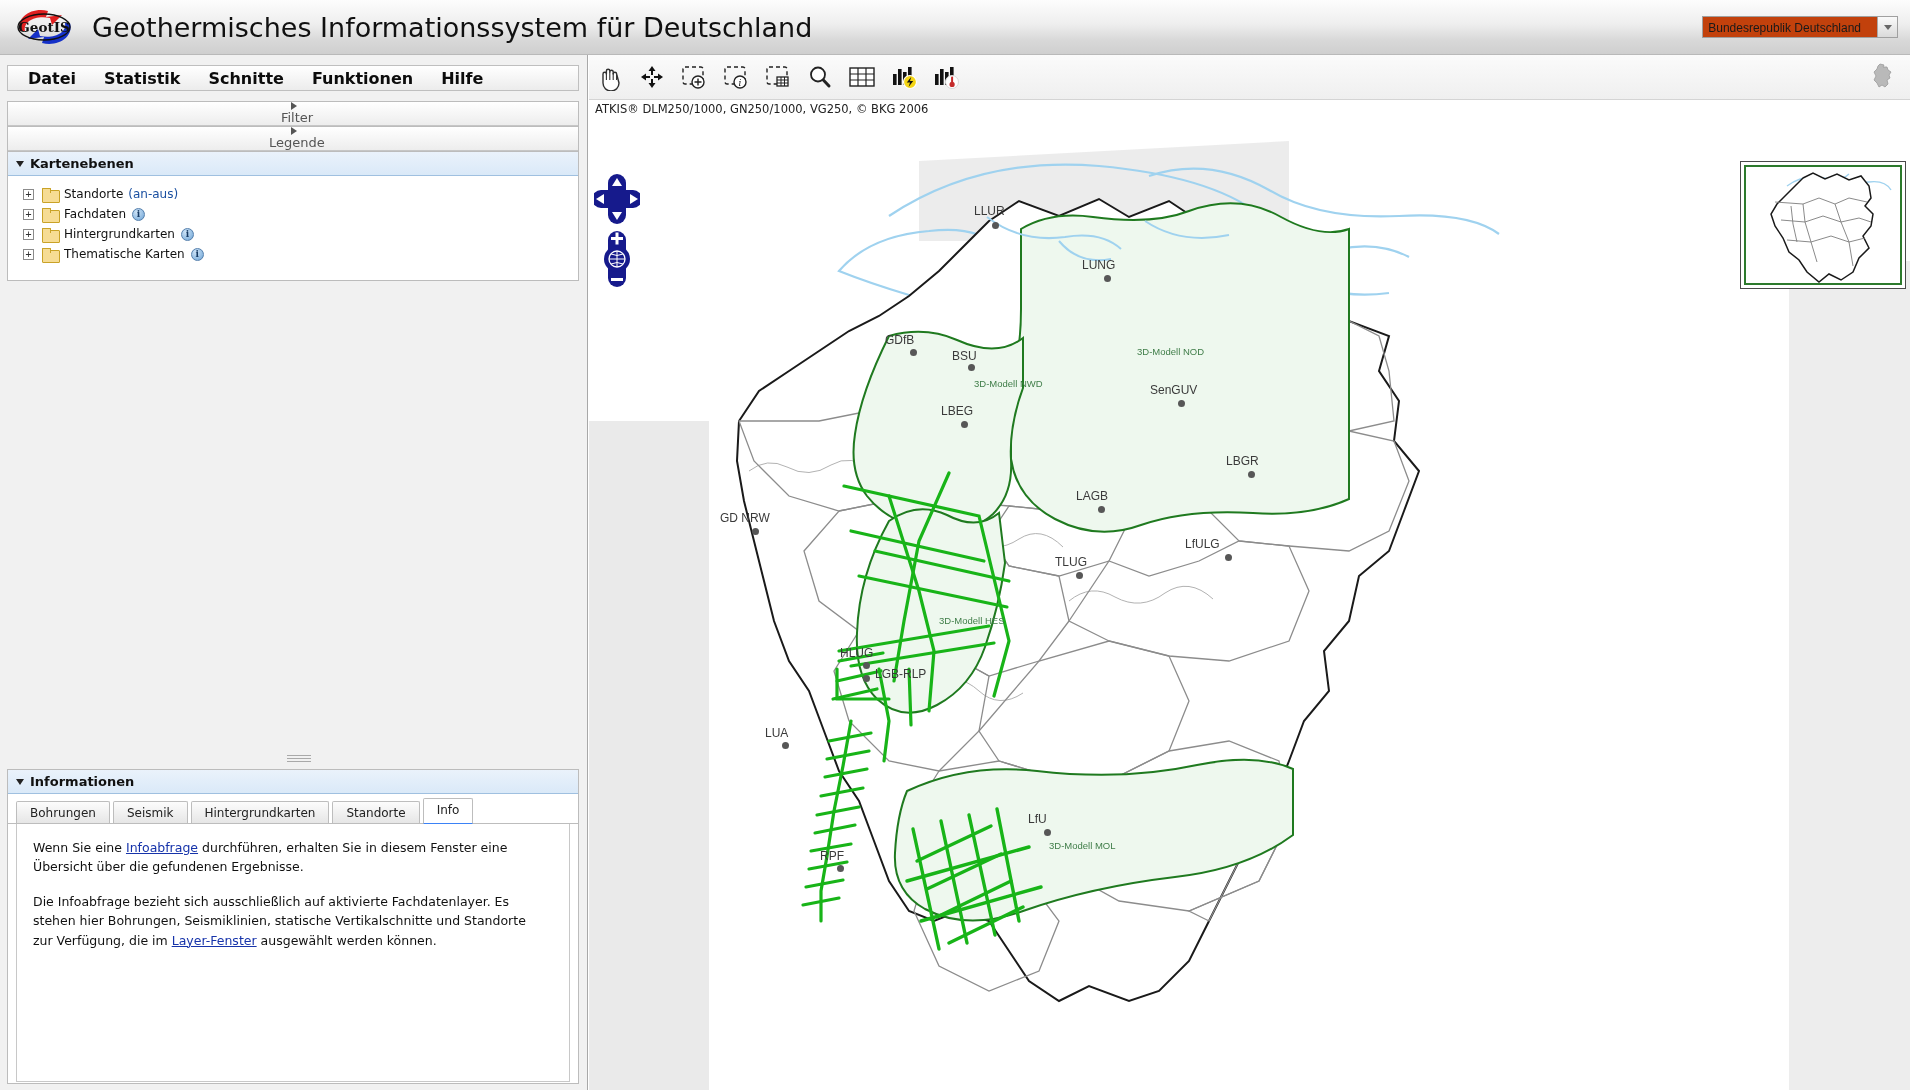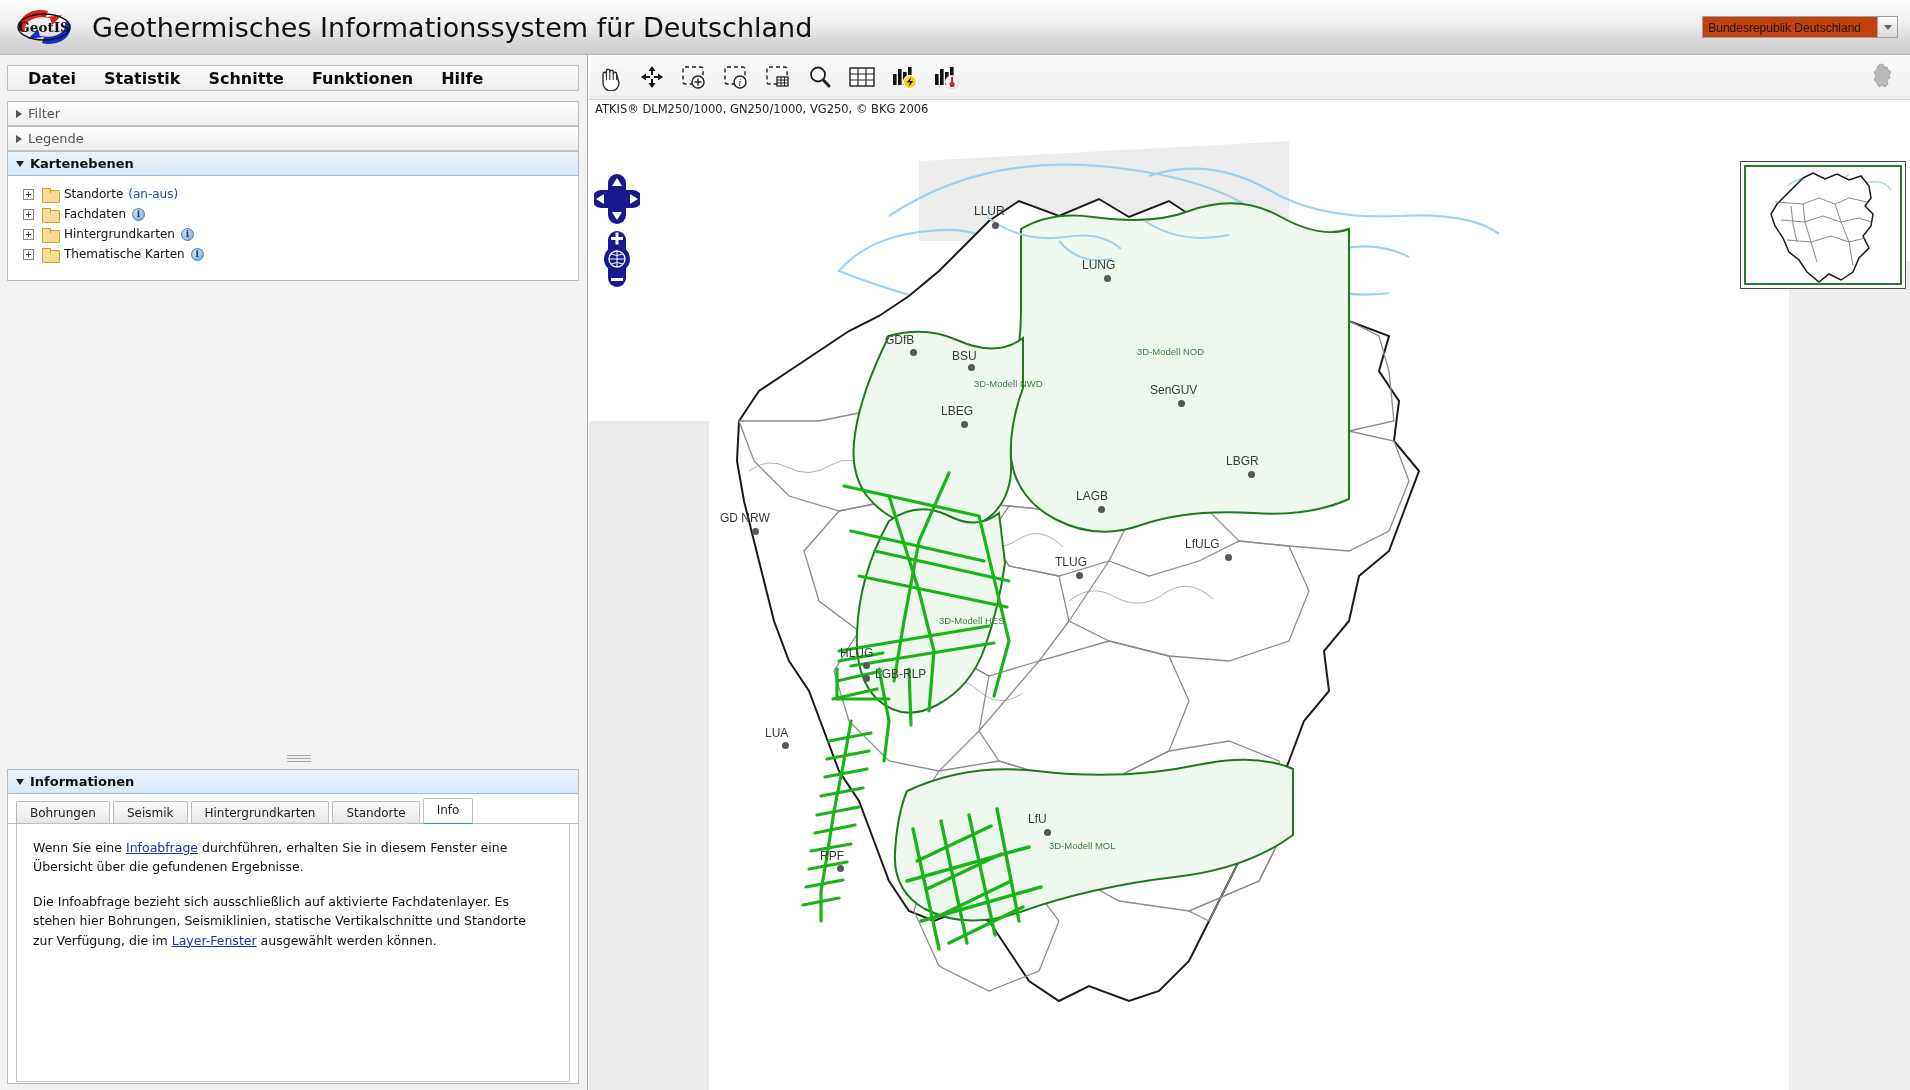--- a/index.html
+++ b/index.html
@@ -65,21 +65,21 @@
 
   .accordion {
     position:absolute; left:7px; width:572px;
     border:1px solid #bcbcbc; background:#fff;
   }
   .acc-header {
     height:24px; display:flex; align-items:center; padding-left:8px;
     font-size:13px; font-family:"DejaVu Sans","Liberation Sans",sans-serif;
     border-bottom:1px solid #c6c6c6;
   }
-  .acc-header.collapsed { background: linear-gradient(to bottom,#ffffff,#ededed); color:#555; }
+  .acc-header.collapsed { background: linear-gradient(to bottom,#ffffff,#ededed); color:#555;flex-direction:column; }
   .acc-header.expanded  { background: linear-gradient(to bottom,#eaf2fb,#dae9f8); color:#111; font-weight:bold; border-bottom:1px solid #9fc0e0;}
   .tri { width:0;height:0; margin-right:6px; }
   .tri.right { border-top:4px solid transparent; border-bottom:4px solid transparent; border-left:6px solid #555; }
   .tri.down  { border-left:4px solid transparent; border-right:4px solid transparent; border-top:6px solid #222; }
 
   #acc-filter   { top:46px;  height:25px; }
   #acc-legende  { top:71px;  height:25px; }
   #acc-karten   { top:96px;  height:130px; }
   #acc-info     { top:714px; height:315px; }
 

